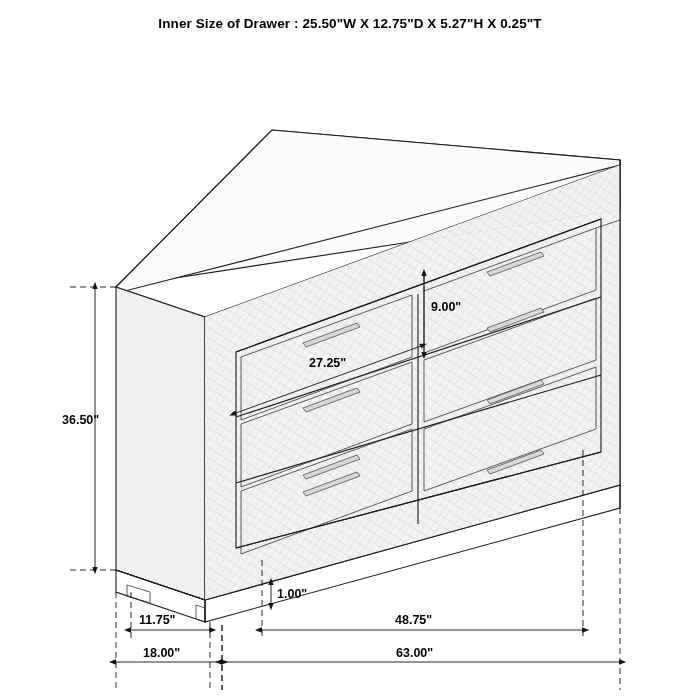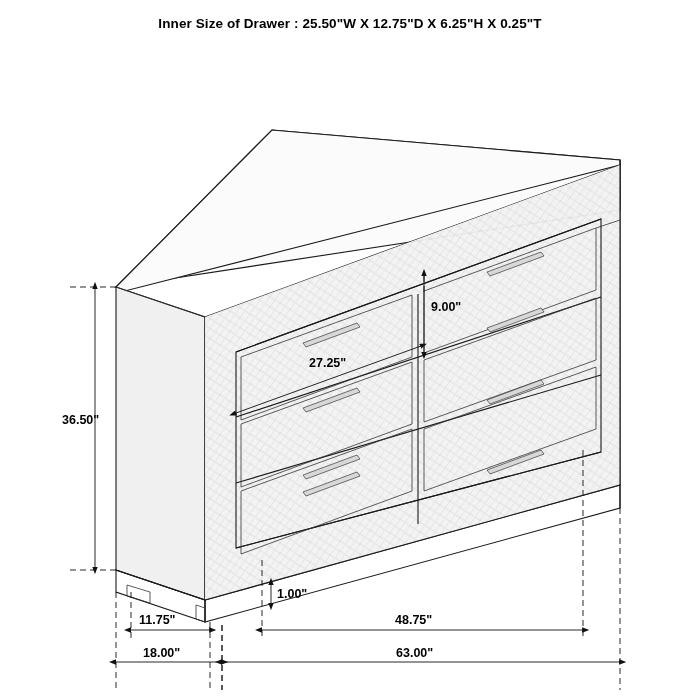--- a/index.html
+++ b/index.html
@@ -53,21 +53,21 @@
     font-weight: bold;
     color: #000000;
     white-space: nowrap;
   }
 </style>
 </head>
 <body>
 
 <div id="diagram-root">
 
-  <div class="title">Inner Size of Drawer : 25.50"W X 12.75"D X 6.25"H X 0.25"T</div>
+  <div class="title">Inner Size of Drawer : 25.50"W X 12.75"D X 5.27"H X 0.25"T</div>
 
   <svg viewBox="0 0 700 700" xmlns="http://www.w3.org/2000/svg">
     <defs>
       <pattern id="diamondtex" width="10" height="10" patternUnits="userSpaceOnUse" patternTransform="skewY(-20)">
         <rect width="10" height="10" fill="#f2f2f2"></rect>
         <path d="M5 0 L10 5 L5 10 L0 5 Z" fill="none" stroke="#c9c9c9" stroke-width="0.5"></path>
       </pattern>
       <pattern id="diamondtex2" width="10" height="10" patternUnits="userSpaceOnUse" patternTransform="skewY(20)">
         <rect width="10" height="10" fill="#f2f2f2"></rect>
         <path d="M5 0 L10 5 L5 10 L0 5 Z" fill="none" stroke="#c9c9c9" stroke-width="0.5"></path>

